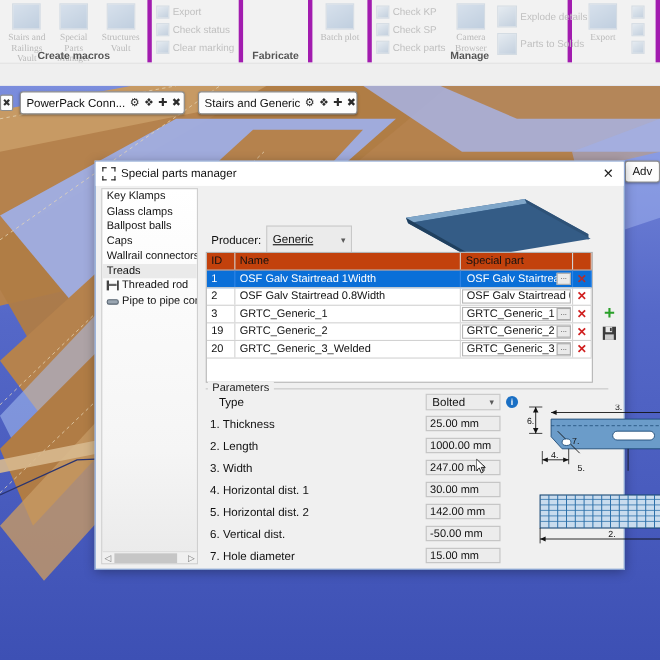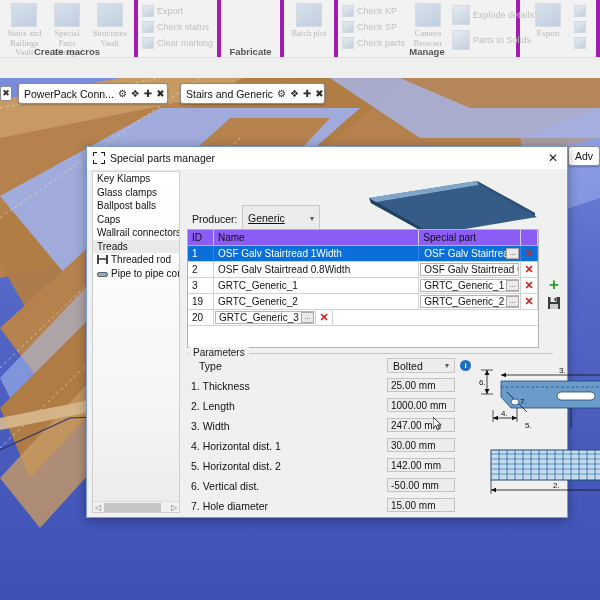--- a/index.html
+++ b/index.html
@@ -228,21 +228,21 @@
   
   .grid {
     position: absolute;
     left: 100px; top: 82px;
     width: 352px; height: 119px;
     background: #ffffff;
     border: 1px solid #b3b3b3;
     overflow: hidden;
   }
   .grow { display: flex; height: 16px; border-bottom: 1px solid #d2d2d2; }
-  .grow.head { background: #8b5cf6; border-bottom: 1px solid #b9b9b9; }
+  .grow.head { background: #c2410c; border-bottom: 1px solid #b9b9b9; }
   .gc { border-right: 1px solid #d2d2d2; display: flex; align-items: center; padding-left: 4px; font-size: 10px; overflow: hidden; white-space: nowrap; }
   .gc-id { width: 26px; }
   .gc-name { width: 206px; }
   .gc-sp { width: 102px; position: relative; padding-left: 0; }
   .gc-del { width: 17px; justify-content: center; padding-left: 0; }
   .grow.sel { background: #0a6fd8; color: #fff; }
   .grow.sel .gc { border-right-color: #2f86e8; }
   .sp-box {
     position: absolute; left: 1px; top: 1px; right: 1px; bottom: 1px;
     border: 1px solid #b6b6b6; background: #fff;
@@ -595,20 +595,21 @@
           </span>
           <span class="sp-btn">...</span>
         </div>
         <div class="gc gc-del">
           <span class="xdel">✕</span>
         </div>
       </div>
 
       <div class="grow">
         <div class="gc gc-id">20</div>
+        <div class="gc gc-name">GRTC_Generic_3_Welded</div>
         <div class="gc gc-sp">
           <span class="sp-box">
             <span>GRTC_Generic_3</span>
           </span>
           <span class="sp-btn">...</span>
         </div>
         <div class="gc gc-del">
           <span class="xdel">✕</span>
         </div>
       </div>

